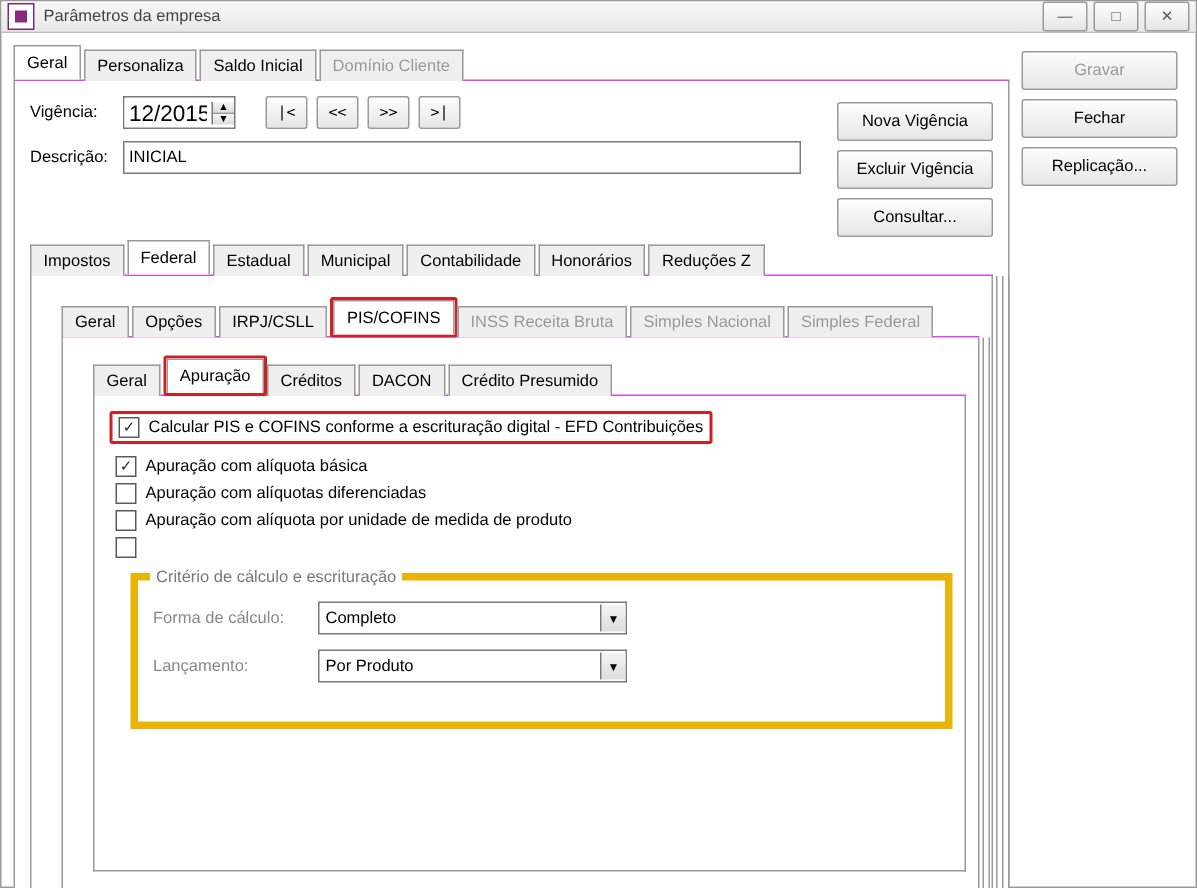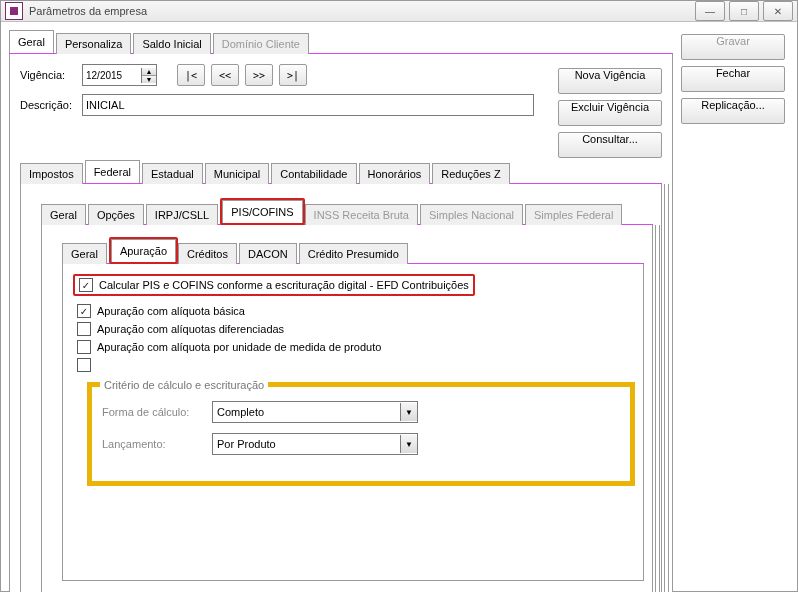--- a/index.html
+++ b/index.html
@@ -6,31 +6,31 @@
 .window{width:798px;height:592px;box-sizing:border-box;border:1px solid #9a9a9a;background:#fff;display:flex;flex-direction:column}
 .titlebar{height:26px;background:linear-gradient(#f7f7f7,#e8e8e8);border-bottom:1px solid #bfbfbf;display:flex;align-items:center;padding:0 4px;color:#444}
 .titlebar .icon{width:16px;height:16px;border:1px solid #7a2a6b;background:#fff;margin-right:6px;display:flex;align-items:center;justify-content:center}
 .titlebar .icon div{width:8px;height:8px;background:#8a2a7b}
 .titlebar .spacer{flex:1}
 .winbtn{width:28px;height:18px;border:1px solid #9a9a9a;border-radius:2px;background:linear-gradient(#fdfdfd,#e6e6e6);margin-left:4px;display:flex;align-items:center;justify-content:center;color:#555;font-size:10px}
 .client{flex:1;padding:8px;display:flex;gap:8px}
 .leftcol{flex:1;display:flex;flex-direction:column}
 .rightcol{width:104px;display:flex;flex-direction:column;gap:6px;padding-top:4px}
 .rightcol2{width:104px;display:flex;flex-direction:column;gap:6px;padding-top:4px;margin-right:4px}
-.btn{height:24px;border:1px solid #9a9a9a;border-radius:2px;background:linear-gradient(#fdfdfd,#e6e6e6);display:flex;align-items:flex-start;justify-content:center;cursor:pointer;padding:0 4px}
+.btn{height:24px;border:1px solid #9a9a9a;border-radius:2px;background:linear-gradient(#fdfdfd,#e6e6e6);display:flex;align-items:center;justify-content:center;cursor:pointer;padding:0 4px}
 .btn.disabled{color:#999}
 .tabs{display:flex;border-bottom:1px solid #d946ef;align-items:flex-end;position:relative}
 .tab{padding:4px 8px;border:1px solid #9a9a9a;border-bottom:none;background:#efefef;margin-right:2px;cursor:pointer;position:relative;top:1px}
 .tab.active{background:#fff;top:0px;padding-top:5px;padding-bottom:5px}
 .tab.disabled{color:#999}
 .tabbody{border:1px solid #9a9a9a;border-top:none;padding:10px 10px 10px 10px;background:#fff}
 .row{display:flex;align-items:center;margin-bottom:8px;gap:6px}
 .label{color:#000}
 .spin{display:flex;align-items:center;border:1px solid #7a7a7a;height:20px;background:#fff}
-.spin input{border:none;width:52px;height:18px;font-size:10px;padding:0 3px;outline:none}
+.spin input{border:none;width:52px;height:18px;font-size:15px;padding:0 3px;outline:none}
 .spin .arrows{display:flex;flex-direction:column;width:14px;border-left:1px solid #7a7a7a}
 .spin .arrows div{flex:1;background:linear-gradient(#f5f5f5,#dcdcdc);display:flex;align-items:center;justify-content:center;font-size:7px;line-height:7px}
 .spin .arrows div:first-child{border-bottom:1px solid #9a9a9a}
 .navbtn{width:26px;height:20px;border:1px solid #9a9a9a;border-radius:2px;background:linear-gradient(#fdfdfd,#e6e6e6);display:flex;align-items:center;justify-content:center;font-size:10px;cursor:pointer;font-family:monospace}
 .textinput{flex:1;height:20px;border:1px solid #7a7a7a;background:#fff;padding:0 3px;font-size:11px;outline:none}
 .check{display:flex;align-items:center;gap:6px;margin:4px 0 4px 6px}
 .chkbox{width:12px;height:12px;border:1px solid #5a5a5a;background:#fff;display:flex;align-items:center;justify-content:center;font-size:10px;color:#222;cursor:pointer}
 .check.hl{border:2px solid #d02020;border-radius:2px;padding:2px 4px;margin:2px 0 4px 2px;display:inline-flex}
 .group{border:5px solid #eab308;margin:10px 0 0 16px;padding:14px 10px 26px 10px;position:relative}
 .group-title{position:absolute;top:-8px;left:8px;background:#fff;padding:0 4px;color:#777}

